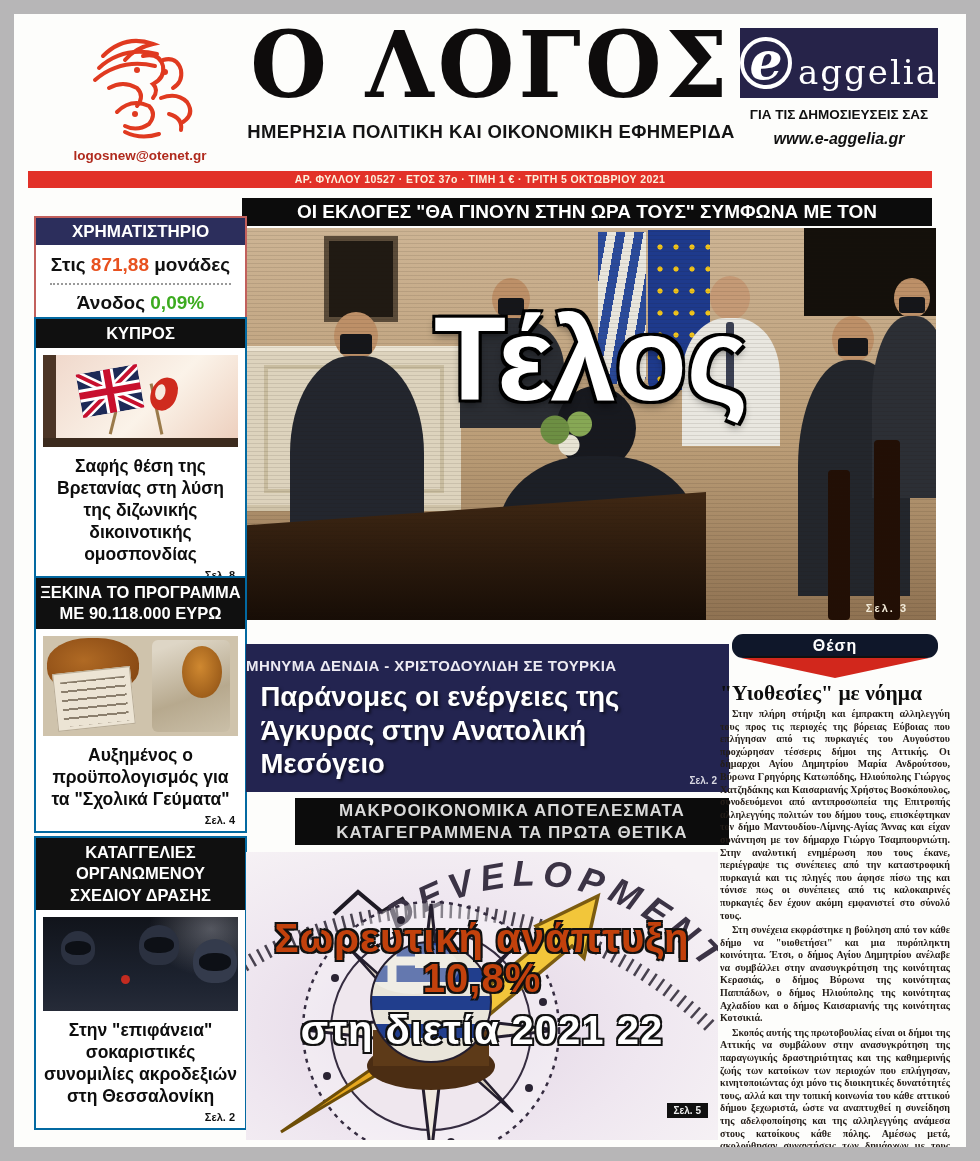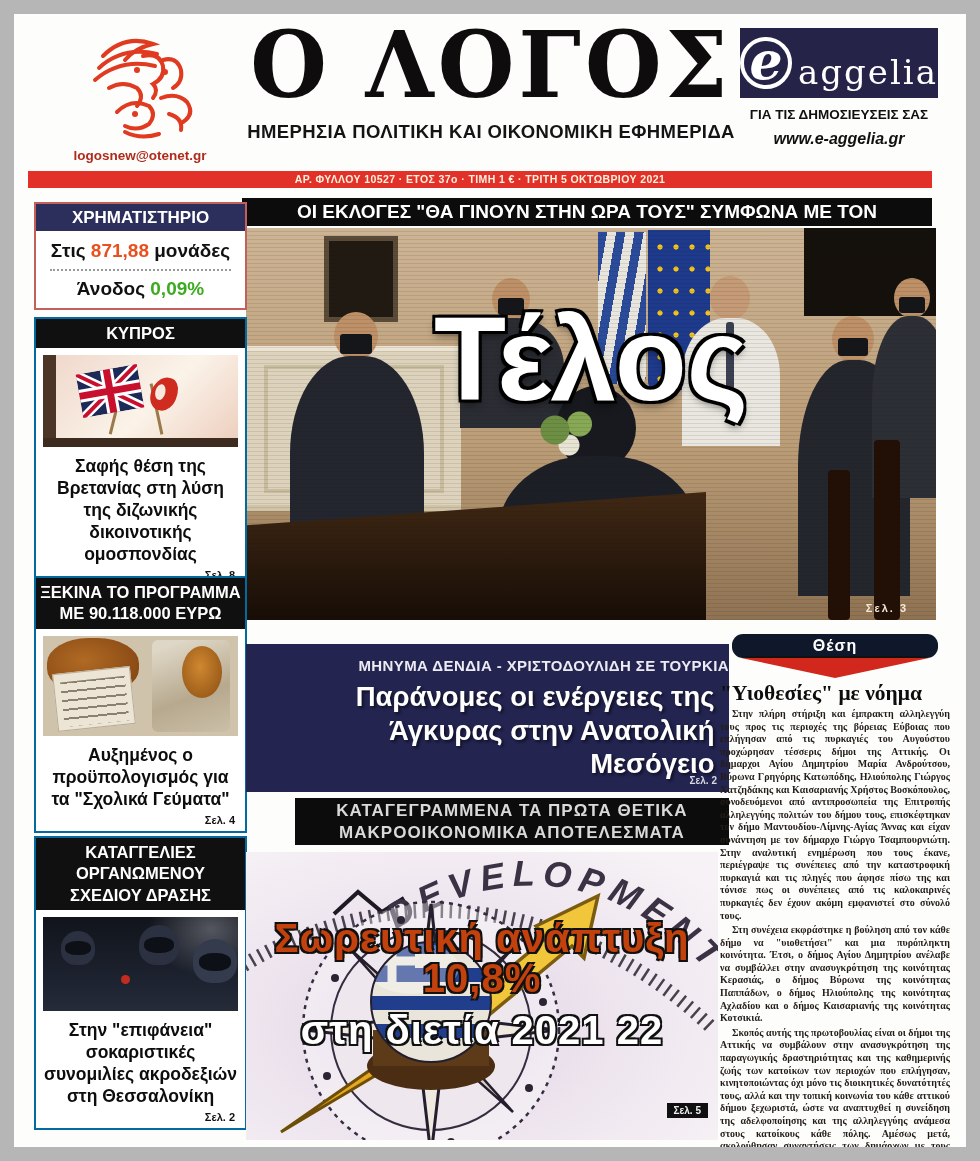--- a/index.html
+++ b/index.html
@@ -51,21 +51,21 @@
   .ph-h2 { position:absolute; left:0; top:248px; width:100%; text-align:center; font-size:97px; font-weight:bold; color:#fff; line-height:1;
            text-shadow:-3px -3px 0 #000,3px -3px 0 #000,-3px 3px 0 #000,3px 3px 0 #000,0 5px 8px rgba(0,0,0,.45); }
   .ph-ref { position:absolute; right:28px; bottom:6px; color:#f2ead8; font-size:11px; font-weight:bold; letter-spacing:2px; }
 
   
   .sbox { position:absolute; left:20px; width:213px; background:#fff; border:2px solid #0369a1; }
   .sbox-head { background:#101010; color:#fff; font-weight:bold; font-size:16.5px; text-align:center; line-height:1.3; padding:4px 2px; }
   .sbox-img { margin:7px; position:relative; overflow:hidden; }
   .sbox-headline { font-size:17.5px; font-weight:bold; color:#0d0d0d; text-align:center; line-height:1.25; padding:2px 6px 0; }
   .sbox-ref { text-align:right; font-size:11px; font-weight:bold; padding:3px 10px 5px; color:#111; }
-  .stock { top:188px; border:2px solid #c2605c; }
+  .stock { top:202px; border:2px solid #c2605c; }
   .stock-head { background:#2c2e5c; color:#fff; font-weight:bold; font-size:17px; text-align:center; line-height:27px; height:27px; }
   .stock-body { padding:9px 4px 8px; text-align:center; }
   .stock-line { font-size:19px; font-weight:bold; color:#111; }
   .stock-sep { border-top:2px dotted #999; margin:7px 10px; }
   .val-orange { color:#e8511f; }
   .val-green { color:#3cab1f; }
   .box-cyprus { top:303px; }
   .box-program { top:562px; }
   .box-report { top:822px; }
   .img-cyprus { height:92px; background:linear-gradient(135deg,#efd6c9,#fbf3e9 55%,#eccdbb); }
@@ -80,21 +80,21 @@
               background-image:repeating-linear-gradient(0deg,transparent 0 7px,#8b7f6d 7px 9px); background-size:86% 80%; background-repeat:no-repeat; background-position:6px 8px; }
   .ml-pack { position:absolute; right:8px; top:4px; width:78px; height:92px; background:linear-gradient(160deg,#ded6c6 10%,#b7a98e 60%,#cabfa8); border-radius:6px; }
   .ml-fruit { position:absolute; right:16px; top:10px; width:40px; height:52px; background:radial-gradient(ellipse at 45% 40%,#cf8830,#8a4d12); border-radius:50%; }
   .img-police { height:94px; background:linear-gradient(180deg,#11141b,#1d2330 70%,#262b38); }
   .pl-helm { position:absolute; border-radius:50% 50% 42% 42%; background:#2b3140; }
   .pl-visor { position:absolute; border-radius:45%; background:#0d1016; }
   .pl-dot { position:absolute; left:78px; top:58px; width:9px; height:9px; border-radius:50%; background:#c32b20; }
   .pl-smoke { position:absolute; right:0; top:0; width:90px; height:60px; background:radial-gradient(ellipse at 70% 20%,rgba(205,205,215,.35),transparent 70%); }
 
   
-  .navy-box { position:absolute; left:232px; top:630px; width:483px; height:148px; background:#232450; color:#fff; text-align:right; }
+  .navy-box { position:absolute; left:232px; top:630px; width:483px; height:148px; background:#232450; color:#fff; text-align:left; }
   .navy-kicker { margin-top:13px; font-size:15px; font-weight:bold; letter-spacing:.4px; color:#eceaf2; }
   .navy-headline { margin:6px auto 0; width:94%; font-size:27.5px; font-weight:bold; line-height:1.22; text-shadow:2px 2px 3px rgba(0,0,0,.55); }
   .navy-ref { position:absolute; right:12px; bottom:6px; font-size:10px; font-weight:bold; color:#d8d8e2; }
 
   
   .results-banner { position:absolute; left:281px; top:784px; width:434px; height:47px; background:#0c0c0c; color:#d9d9d9;
                     font-size:17px; font-weight:bold; text-align:center; line-height:22px; padding-top:2px; letter-spacing:1px; }
 
   
   .compass { position:absolute; left:232px; top:838px; width:472px; height:288px; background:#f3eef4; overflow:hidden; }
@@ -271,22 +271,22 @@
     <div class="sbox-ref">Σελ. 2</div>
   </div>
 
   <div class="navy-box">
     <div class="navy-kicker">ΜΗΝΥΜΑ ΔΕΝΔΙΑ - ΧΡΙΣΤΟΔΟΥΛΙΔΗ ΣΕ ΤΟΥΡΚΙΑ</div>
     <div class="navy-headline">Παράνομες οι ενέργειες της Άγκυρας στην Ανατολική Μεσόγειο</div>
     <div class="navy-ref">Σελ. 2</div>
   </div>
 
   <div class="results-banner">
+    <div>ΜΑΚΡΟΟΙΚΟΝΟΜΙΚΑ ΑΠΟΤΕΛΕΣΜΑΤΑ</div>
     <div>ΚΑΤΑΓΕΓΡΑΜΜΕΝΑ ΤΑ ΠΡΩΤΑ ΘΕΤΙΚΑ</div>
-    <div>ΜΑΚΡΟΟΙΚΟΝΟΜΙΚΑ ΑΠΟΤΕΛΕΣΜΑΤΑ</div>
   </div>
 
   <figure class="compass">
     <svg width="472" height="288" viewBox="0 0 472 288">
       <defs>
         <radialGradient id="lav" cx="40%" cy="60%" r="75%">
           <stop offset="0%" stop-color="#e2d4e4"></stop>
             <stop offset="60%" stop-color="#efe7f0"></stop>
             <stop offset="100%" stop-color="#f6f2f5"></stop>
         </radialGradient>

